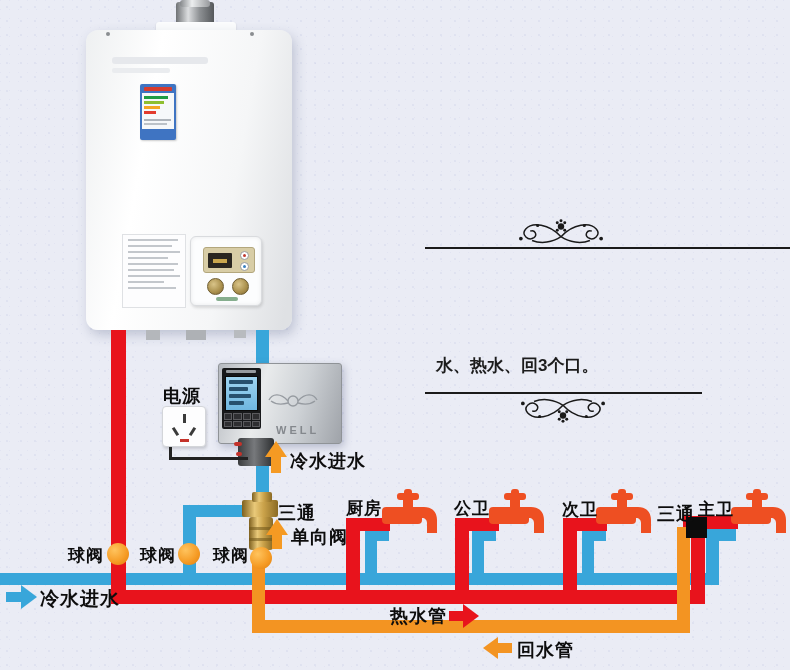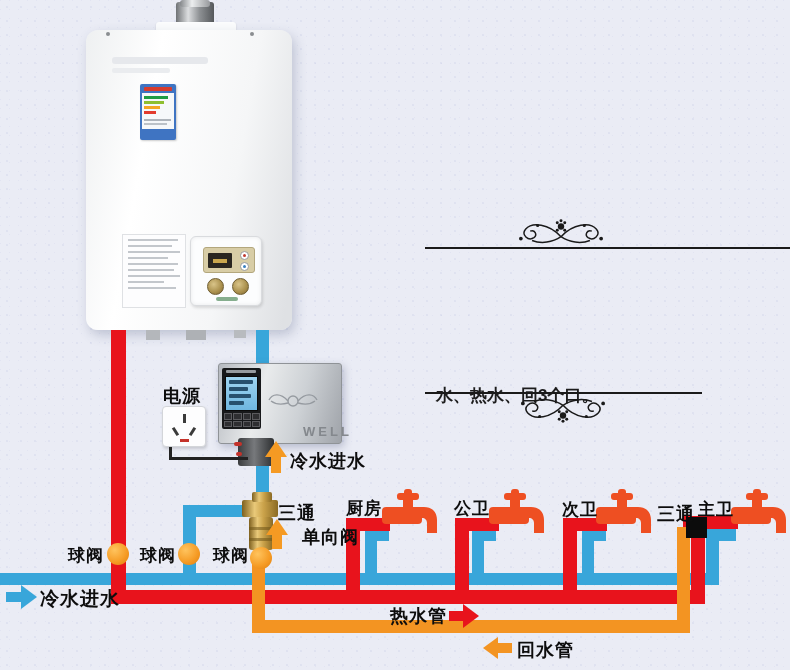--- a/index.html
+++ b/index.html
@@ -161,21 +161,21 @@
       <div></div>
       <div></div>
   </div>
   <svg class="abs" style="left:268px;top:388px;" width="50" height="28" viewBox="0 0 50 28">
     <g stroke="#90959b" fill="none" stroke-width="1.4" opacity="0.9">
       <circle cx="25" cy="13" r="5"></circle>
       <path d="M20 13 C12 4 4 6 1 12 M20 15 C13 17 7 16 3 13"></path>
       <path d="M30 13 C38 4 46 6 49 12 M30 15 C37 17 43 16 47 13"></path>
     </g>
   </svg>
-  <div class="abs" style="left:276px;top:424px;width:40px;font-size:13px;letter-spacing:3px;color:#84888d;font-weight:bold;margin-left:27px;">WELL</div>
+  <div class="abs" style="left:276px;top:424px;width:40px;font-size:11px;letter-spacing:3px;color:#84888d;font-weight:bold;">WELL</div>
 
   <div class="abs" style="left:238px;top:438px;width:36px;height:28px;background:linear-gradient(90deg,#3a3c3e,#77797c 45%,#2d2f31);border-radius:3px;"></div>
   <div class="abs" style="left:234px;top:442px;width:8px;height:4px;background:#c4322a;border-radius:2px;"></div>
   <div class="abs" style="left:236px;top:452px;width:6px;height:4px;background:#c4322a;border-radius:2px;"></div>
 
   <div class="lbl" style="left:163px;top:384px;">电源</div>
   <div class="abs" style="left:162px;top:406px;width:44px;height:41px;background:#fdfdfe;border:1px solid #d3d5d9;border-radius:4px;box-shadow:1px 2px 3px rgba(0,0,0,.15);box-sizing:border-box;">
     <div class="abs" style="left:20px;top:7px;width:3px;height:9px;background:#3a3a3a;"></div>
     <div class="abs" style="left:11px;top:20px;width:3px;height:9px;background:#3a3a3a;transform:rotate(-32deg);"></div>
     <div class="abs" style="left:28px;top:20px;width:3px;height:9px;background:#3a3a3a;transform:rotate(32deg);"></div>
@@ -184,21 +184,21 @@
   <div class="wire" style="left:169px;top:447px;width:3px;height:13px;"></div>
   <div class="wire" style="left:169px;top:457px;width:79px;height:3px;"></div>
 
   <div class="up-arrow-head" style="left:265px;top:441px;"></div>
   <div class="up-arrow-stem" style="left:271px;top:456px;height:17px;"></div>
   <div class="lbl" style="left:290px;top:449px;">冷水进水</div>
 
   <div class="lbl" style="left:278px;top:501px;">三通</div>
   <div class="up-arrow-head" style="left:266px;top:519px;"></div>
   <div class="up-arrow-stem" style="left:272px;top:534px;height:15px;"></div>
-  <div class="lbl" style="left:302px;top:525px;">单向阀</div>
+  <div class="lbl" style="left:291px;top:525px;">单向阀</div>
 
   <div class="lbl" style="left:68px;top:544px;font-size:17px;">球阀</div>
   <div class="lbl" style="left:140px;top:544px;font-size:17px;">球阀</div>
   <div class="lbl" style="left:213px;top:544px;font-size:17px;">球阀</div>
 
   <div class="abs" style="left:6px;top:592px;width:15px;height:10px;background:#38a6da;"></div>
   <div class="abs" style="left:21px;top:585px;width:0;height:0;border-top:12px solid transparent;border-bottom:12px solid transparent;border-left:16px solid #38a6da;"></div>
   <div class="lbl" style="left:40px;top:586px;font-size:19px;">冷水进水</div>
 
   <div class="lbl" style="left:390px;top:604px;">热水管</div>
@@ -271,21 +271,21 @@
         <circle cx="61" cy="4" r="1.6"></circle>
         <circle cx="69" cy="4" r="1.6"></circle>
       <circle cx="61" cy="12" r="1.6"></circle>
         <circle cx="69" cy="12" r="1.6"></circle>
         <circle cx="65" cy="1.8" r="1.6"></circle>
     </g>
   </svg>
   <div class="rule" style="left:425px;top:247px;width:365px;"></div>
 
 
-  <div class="desc" style="top:353px;margin-top:30px;">水、热水、回3个口。</div>
+  <div class="desc" style="top:353px;">水、热水、回3个口。</div>
 
   <div class="rule" style="left:425px;top:392px;width:277px;"></div>
   <svg class="abs" style="left:501px;top:395px;transform:scaleY(-1);" width="124" height="28" viewBox="0 0 130 30">
     <g stroke="#1a1a1a" fill="none" stroke-width="1.6">
       <path d="M65 19 C52 5 34 3 27 11 c-5 6 3 13 9 9 c4-3 1-9-4-7"></path>
       <path d="M65 19 C78 5 96 3 103 11 c5 6-3 13-9 9 c-4-3-1-9 4-7"></path>
       <path d="M65 19 C56 25 44 27 34 23"></path>
       <path d="M65 19 C74 25 86 27 96 23"></path>
     </g>
     <g fill="#1a1a1a">

